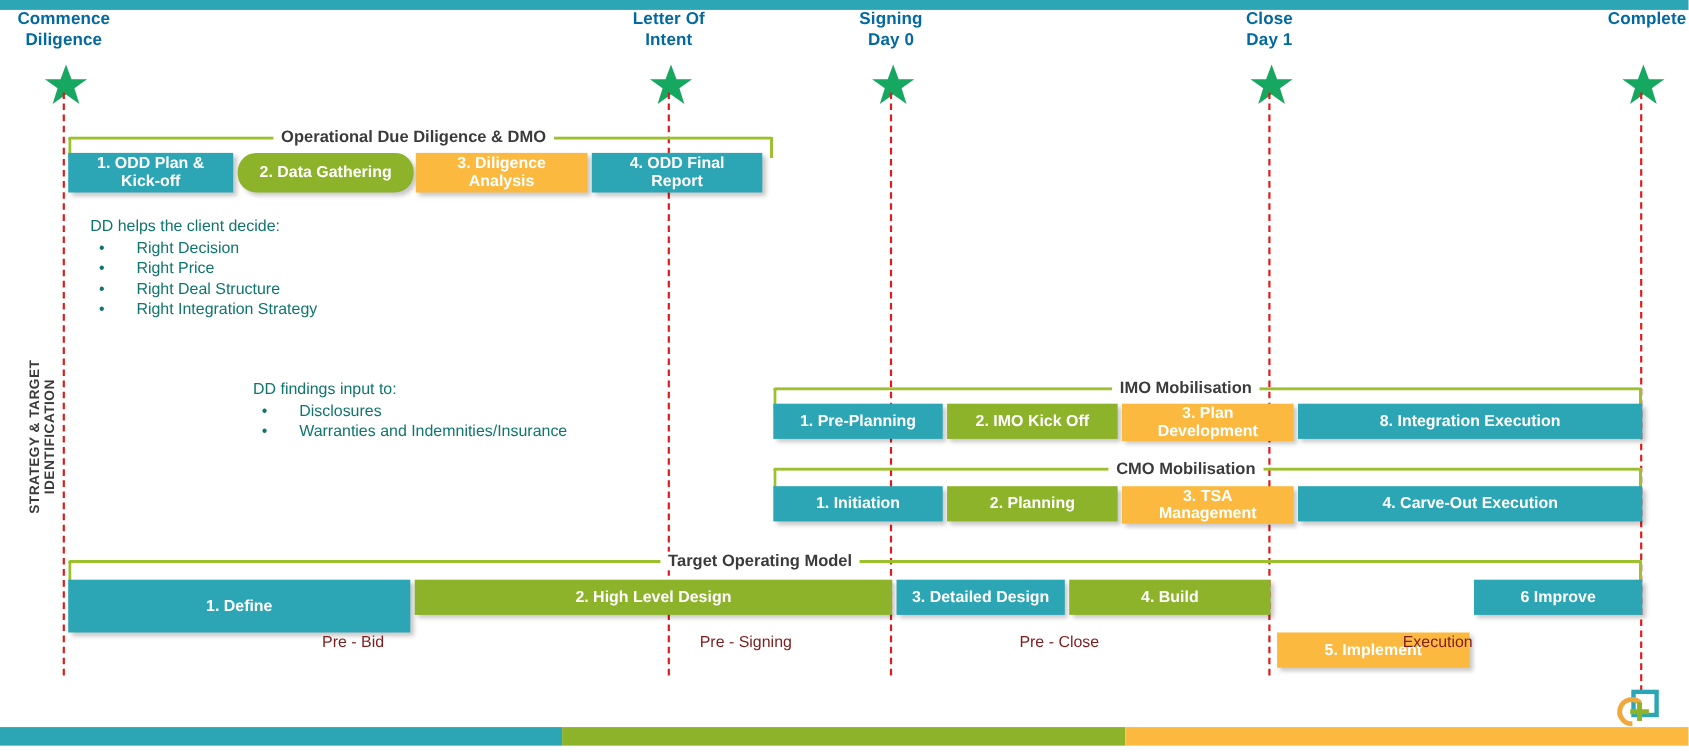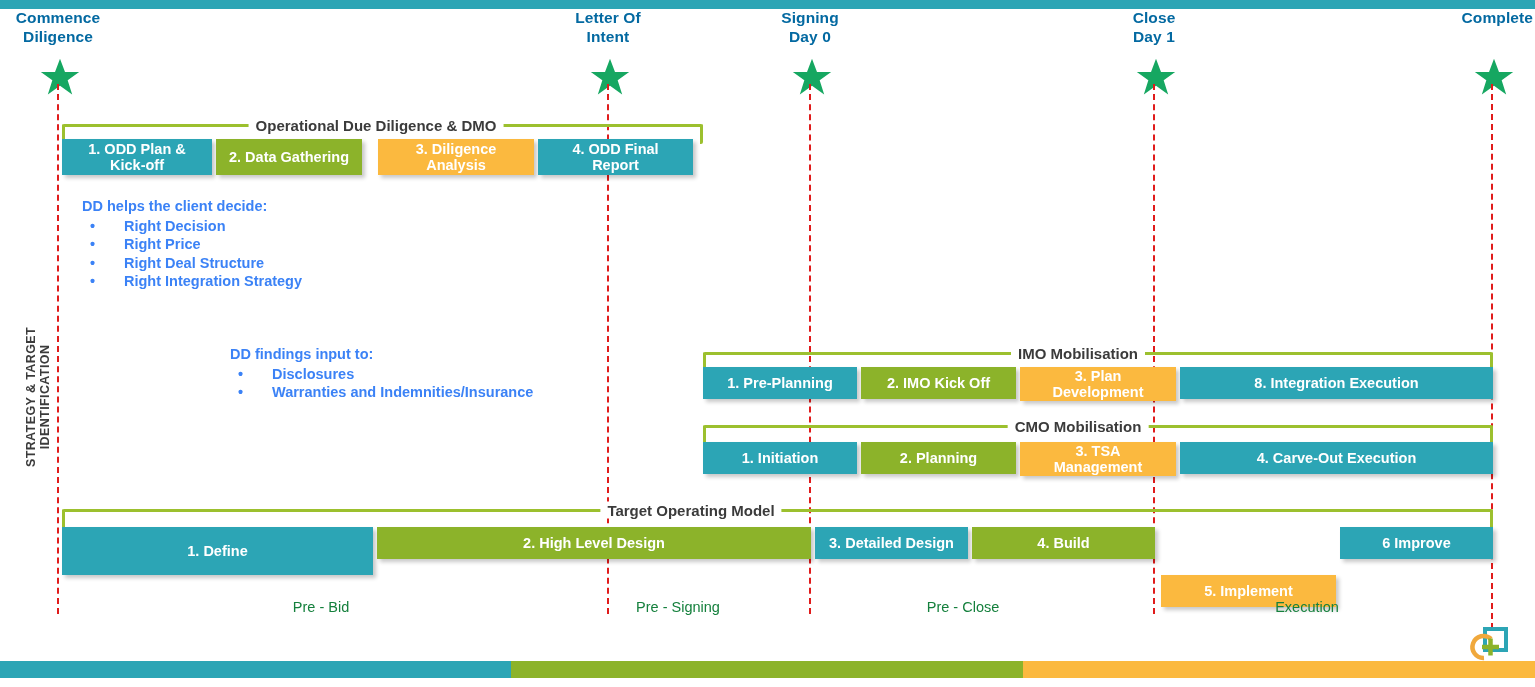--- a/index.html
+++ b/index.html
@@ -99,33 +99,33 @@
     transform:translate(-50%,-50%);
     background:#ffffff;
     padding:0 7px;
     font-size:15px;
     font-weight:bold;
     color:#3b3b3b;
     white-space:nowrap;
   }
 
   
-  .txtblock{position:absolute;font-size:14.5px;font-weight:bold;color:#3b82f6;line-height:18.5px;}
+  .txtblock{position:absolute;font-size:14.5px;font-weight:normal;color:#0f766e;line-height:18.5px;}
   .txtblock .head{margin-bottom:1px;}
   .txtblock ul{list-style:none;margin:0;padding:0;}
   .txtblock li{position:relative;padding-left:42px;line-height:18.5px;}
   .txtblock li:before{content:"\2022";position:absolute;left:8px;top:0;}
 
   
   .phase{
     position:absolute;
-    top:599px;
+    top:576px;
     transform:translateX(-50%);
     font-size:14.5px;
-    color:#15803d;
+    color:#7f1d1d;
     white-space:nowrap;
   }
 
   
   .logo{position:absolute;left:1462px;top:625px;width:50px;height:44px;}
 </style>
 </head>
 <body>
 
 <div id="stage">
@@ -174,21 +174,21 @@
         </svg>
       </div>
       <div class="vline" style="left: 1492px; height: 545px;"></div>
     </div>
 
   <div id="track-layer">
       <div class="bracket" style="left: 62px; top: 124px; width: 641px;"></div>
       <div class="bracket-label" style="left: 376px; top: 125px;">Operational Due Diligence &amp; DMO</div>
       <div class="pbar teal" style="left: 62px; top: 139px; width: 150px; height: 36px;">1. ODD Plan &amp;
 Kick-off</div>
-      <div class="pbar green" style="left: 216px; top: 139px; width: 146px; height: 36px;">2. Data Gathering</div>
+      <div class="pbar green" style="left: 216px; top: 139px; width: 160px; height: 36px; border-radius: 17px;">2. Data Gathering</div>
       <div class="pbar amber" style="left: 378px; top: 139px; width: 156px; height: 36px;">3. Diligence
 Analysis</div>
       <div class="pbar teal" style="left: 538px; top: 139px; width: 155px; height: 36px;">4. ODD Final
 Report</div>
       <div class="bracket" style="left: 703px; top: 352px; width: 790px;"></div>
       <div class="bracket-label" style="left: 1078px; top: 353px;">IMO Mobilisation</div>
       <div class="pbar teal" style="left: 703px; top: 367px; width: 154px; height: 32px;">1. Pre-Planning</div>
       <div class="pbar green" style="left: 861px; top: 367px; width: 155px; height: 32px;">2. IMO Kick Off</div>
       <div class="pbar amber" style="left: 1020px; top: 367px; width: 156px; height: 34px;">3. Plan
 Development</div>

